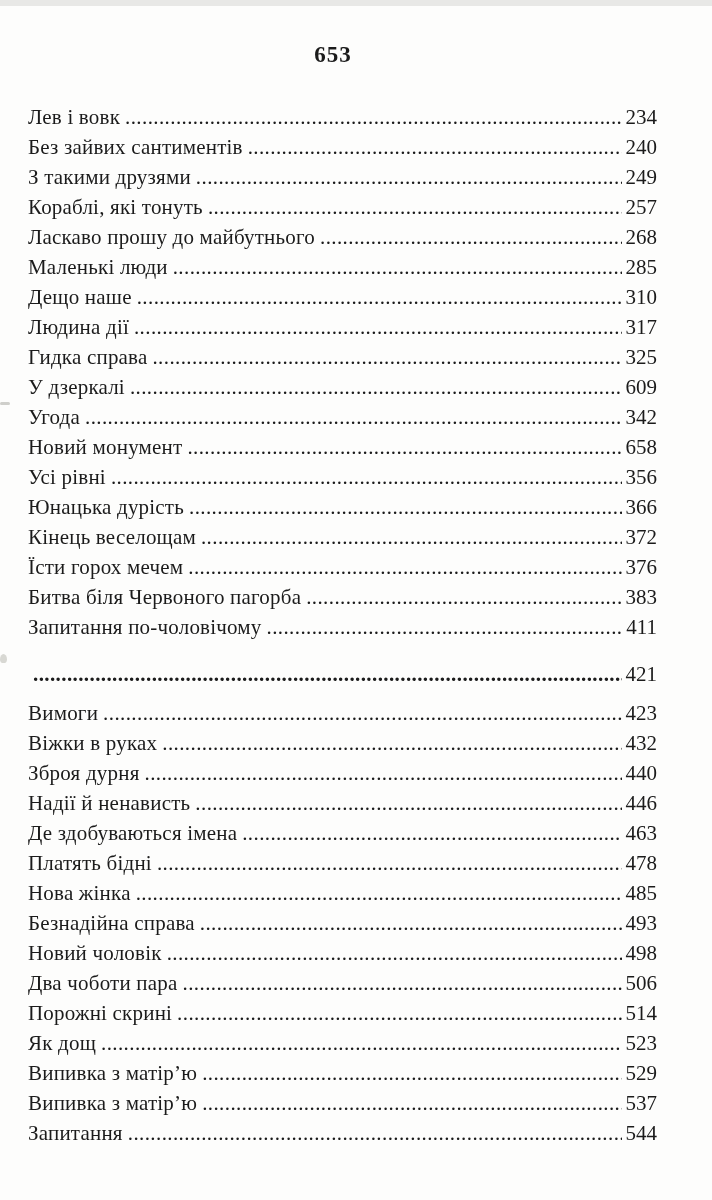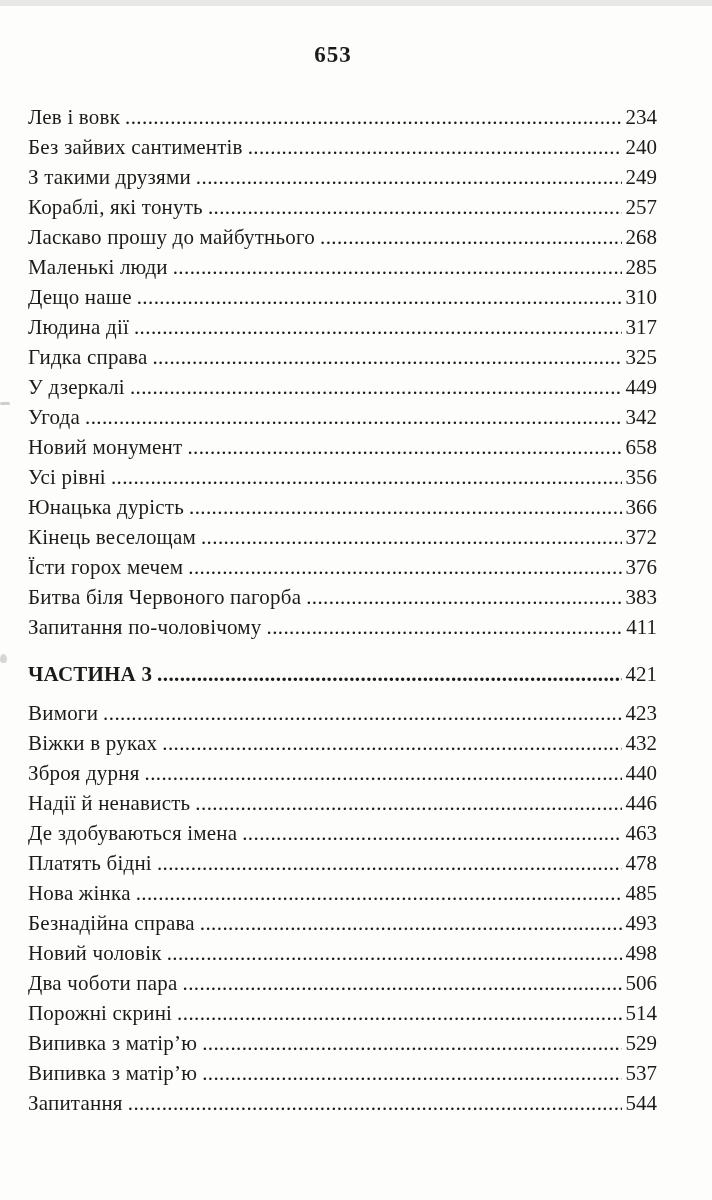--- a/index.html
+++ b/index.html
@@ -135,21 +135,21 @@
         <span class="toc-page">317</span>
       </div>
       <div class="toc-row">
         <span class="toc-title">Гидка справа</span>
         <span class="toc-dots"></span>
         <span class="toc-page">325</span>
       </div>
       <div class="toc-row">
         <span class="toc-title">У дзеркалі</span>
         <span class="toc-dots"></span>
-        <span class="toc-page">449</span>
+        <span class="toc-page">609</span>
       </div>
       <div class="toc-row">
         <span class="toc-title">Угода</span>
         <span class="toc-dots"></span>
         <span class="toc-page">342</span>
       </div>
       <div class="toc-row">
         <span class="toc-title">Новий монумент</span>
         <span class="toc-dots"></span>
         <span class="toc-page">658</span>
@@ -178,21 +178,20 @@
         <span class="toc-title">Битва біля Червоного пагорба</span>
         <span class="toc-dots"></span>
         <span class="toc-page">383</span>
       </div>
       <div class="toc-row">
         <span class="toc-title">Запитання по-чоловічому</span>
         <span class="toc-dots"></span>
         <span class="toc-page">411</span>
       </div>
       <div class="toc-row heading">
-        <span class="toc-title">ЧАСТИНА 3</span>
         <span class="toc-dots"></span>
         <span class="toc-page">421</span>
       </div>
       <div class="toc-row">
         <span class="toc-title">Вимоги</span>
         <span class="toc-dots"></span>
         <span class="toc-page">423</span>
       </div>
       <div class="toc-row">
         <span class="toc-title">Віжки в руках</span>
@@ -236,20 +235,25 @@
       </div>
       <div class="toc-row">
         <span class="toc-title">Два чоботи пара</span>
         <span class="toc-dots"></span>
         <span class="toc-page">506</span>
       </div>
       <div class="toc-row">
         <span class="toc-title">Порожні скрині</span>
         <span class="toc-dots"></span>
         <span class="toc-page">514</span>
+      </div>
+      <div class="toc-row">
+        <span class="toc-title">Як дощ</span>
+        <span class="toc-dots"></span>
+        <span class="toc-page">523</span>
       </div>
       <div class="toc-row">
         <span class="toc-title">Випивка з матір’ю</span>
         <span class="toc-dots"></span>
         <span class="toc-page">529</span>
       </div>
       <div class="toc-row">
         <span class="toc-title">Випивка з матір’ю</span>
         <span class="toc-dots"></span>
         <span class="toc-page">537</span>

